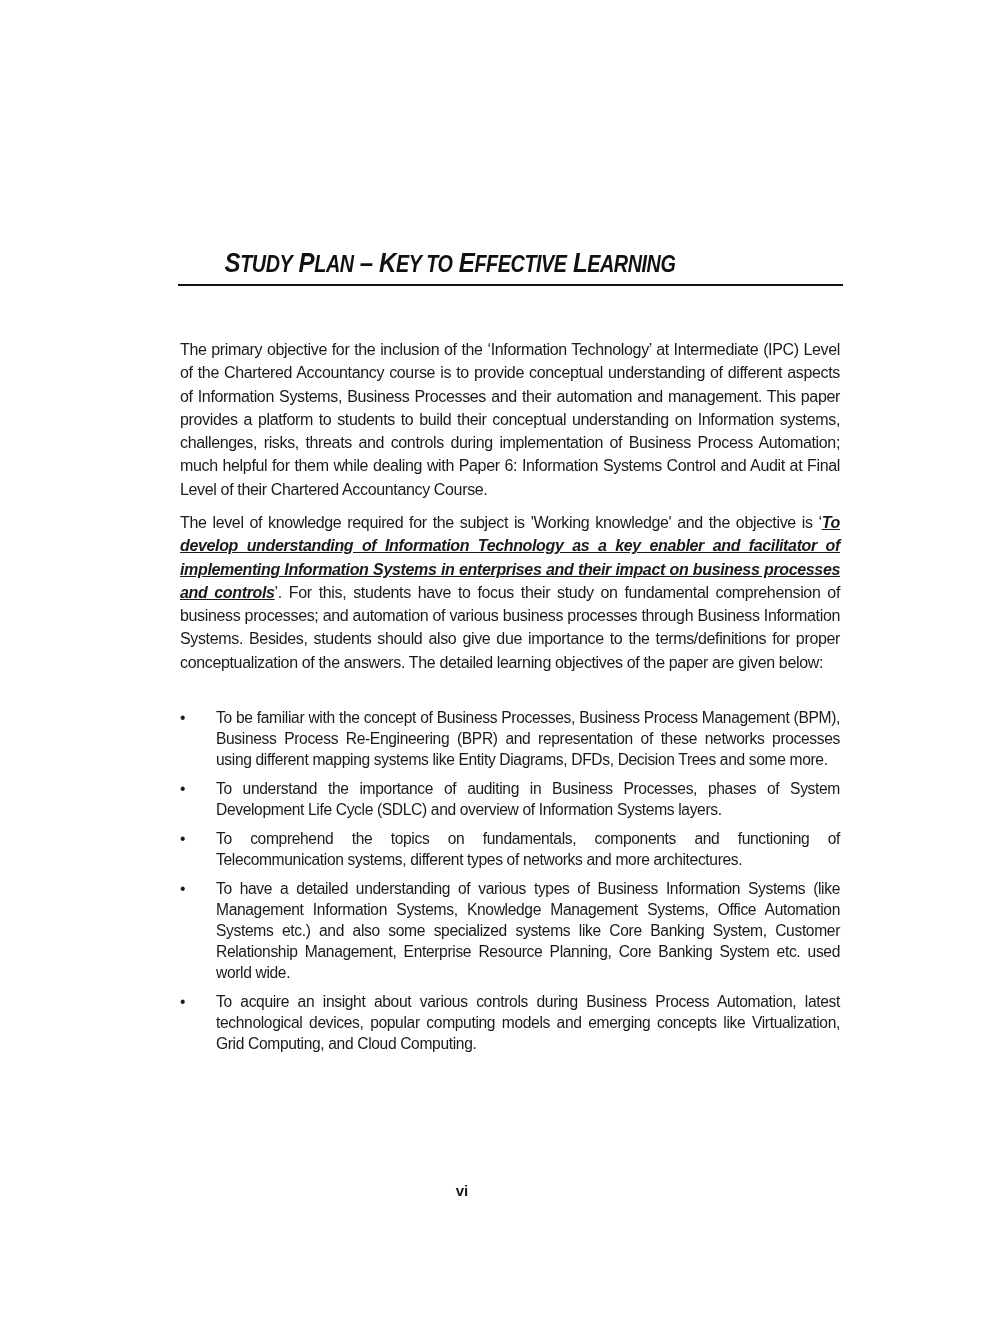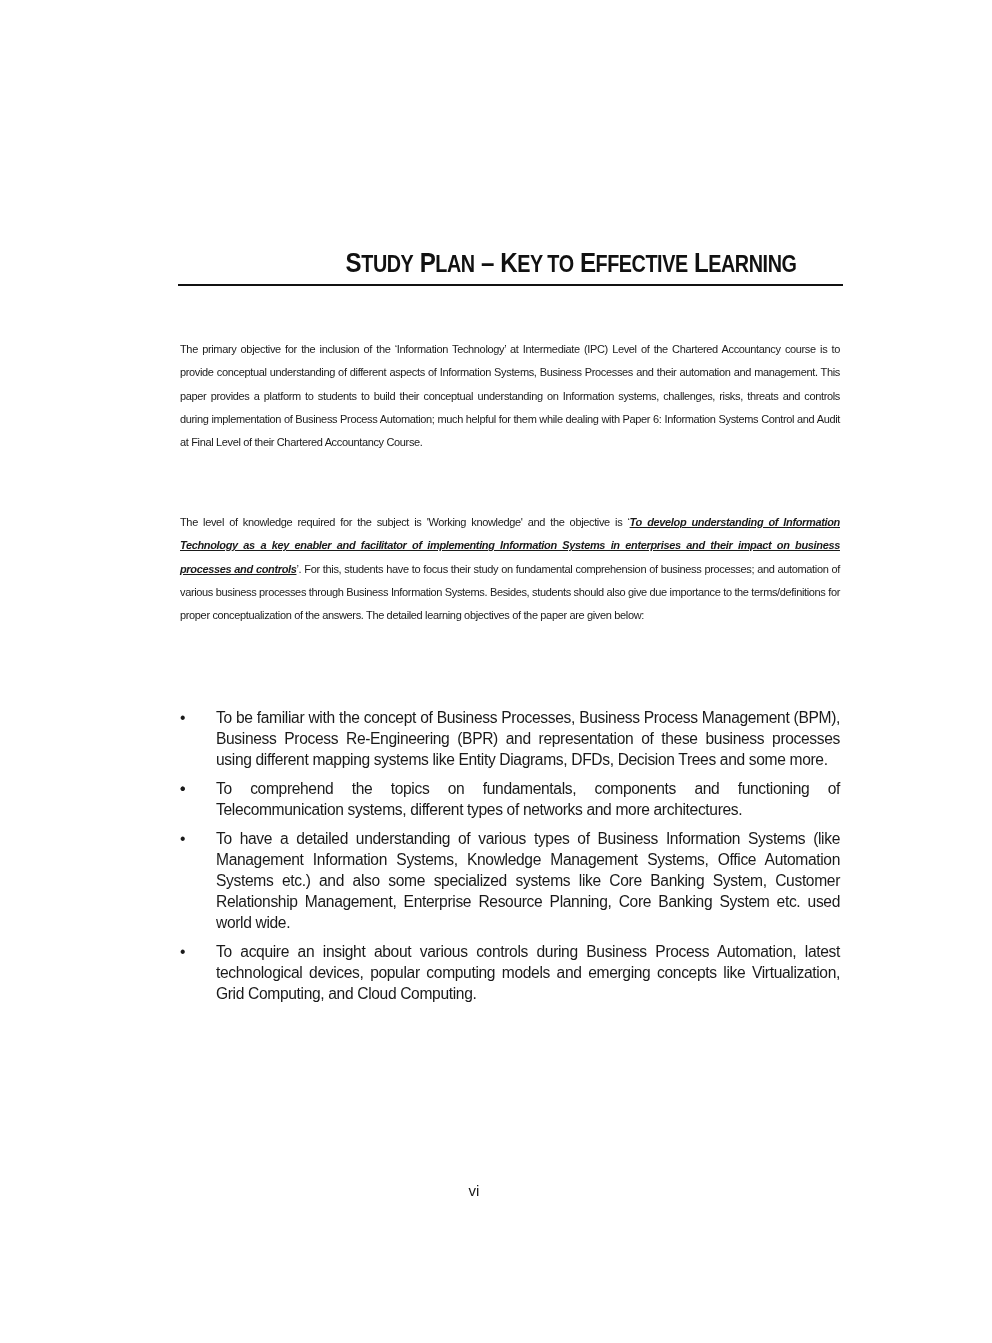--- a/index.html
+++ b/index.html
@@ -1,34 +1,34 @@
 <!DOCTYPE html>
 <html><head>
 <meta charset="utf-8">
 <style>
   html, body { margin:0; padding:0; background:#ffffff; }
   body { width:992px; height:1343px; position:relative; overflow:hidden;
          font-family:"Liberation Sans", sans-serif; color:#1a1a1a; }
   .page { position:absolute; left:0; top:0; width:992px; height:1343px; }
-  .title-wrap { position:absolute; left:178px; top:246px; width:665px; text-align:right; }
+  .title-wrap { position:absolute; left:178px; top:246px; width:665px; text-align:left;font-style:italic; }
   .title { font-family:"Liberation Sans", sans-serif; font-weight:bold; font-size:28px;
            letter-spacing:-0.5px; transform:scaleX(0.86); transform-origin:center; white-space:nowrap;
            color:#111; line-height:34px; }
   .title .sc { font-size:23px; }
   .rule { position:absolute; left:178px; top:284px; width:665px; height:2px; background:#111; }
-  .body-text { position:absolute; left:180px; width:660px; font-size:11px; line-height:23.3px;
+  .body-text { position:absolute; left:180px; width:660px; font-size:16px; line-height:23.3px;
                text-align:justify; letter-spacing:-0.35px; }
   .p1 { top:338px; }
   .p2 { top:511px; }
   .p2 b { font-style:italic; font-weight:bold;text-decoration:underline; }
   ul.objectives { position:absolute; left:180px; top:707px; width:660px; margin:0; padding:0; list-style:none;
                   font-size:15.6px; line-height:21px; letter-spacing:-0.35px; }
   ul.objectives li { position:relative; padding-left:36px; margin-bottom:8px; text-align:justify; }
   ul.objectives li .bullet { position:absolute; left:0; top:0; width:12px; }
-  .page-num { position:absolute; left:0; width:924px; top:1182px; text-align:center; font-weight:normal; font-size:15px;padding-left:12px; }
+  .page-num { position:absolute; left:0; width:924px; top:1182px; text-align:center; font-weight:bold; font-size:15px; }
 </style>
 </head>
 <body>
 
 <div class="page">
 
   <div class="title-wrap">
     <div class="title">
       <span>S</span><span class="sc">TUDY</span>
       <span>P</span><span class="sc">LAN</span>
@@ -38,21 +38,21 @@
       <span>L</span><span class="sc">EARNING</span>
     </div>
   </div>
   <div class="rule"></div>
 
   <p class="body-text p1" style="margin:0">The primary objective for the inclusion of the ‘Information Technology’ at Intermediate (IPC) Level of the Chartered Accountancy course is to provide conceptual understanding of different aspects of Information Systems, Business Processes and their automation and management. This paper provides a platform to students to build their conceptual understanding on Information systems, challenges, risks, threats and controls during implementation of Business Process Automation; much helpful for them while dealing with Paper 6: Information Systems Control and Audit at Final Level of their Chartered Accountancy Course.</p>
 
   <p class="body-text p2" style="margin:0"><span>The level of knowledge required for the subject is 'Working knowledge' and the objective is ‘</span><b>To develop understanding of Information Technology as a key enabler and facilitator of implementing Information Systems in enterprises and their impact on business processes and controls</b><span>’. For this, students have to focus their study on fundamental comprehension of business processes; and automation of various business processes through Business Information Systems. Besides, students should also give due importance to the terms/definitions for proper conceptualization of the answers. The detailed learning objectives of the paper are given below:</span></p>
 
   <ul class="objectives">
-    <li><span class="bullet">•</span><span>To be familiar with the concept of Business Processes, Business Process Management (BPM), Business Process Re-Engineering (BPR) and representation of these business processes using different mapping systems like Entity Diagrams, DFDs, Decision Trees and some more.</span></li>
-    <li><span class="bullet">•</span></li>
+    <li><span class="bullet">•</span><span>To be familiar with the concept of Business Processes, Business Process Management (BPM), Business Process Re-Engineering (BPR) and representation of these networks processes using different mapping systems like Entity Diagrams, DFDs, Decision Trees and some more.</span></li>
+    <li><span class="bullet">•</span><span>To understand the importance of auditing in Business Processes, phases of System Development Life Cycle (SDLC) and overview of Information Systems layers.</span></li>
     <li><span class="bullet">•</span><span>To comprehend the topics on fundamentals, components and functioning of Telecommunication systems, different types of networks and more architectures.</span></li>
     <li><span class="bullet">•</span><span>To have a detailed understanding of various types of Business Information Systems (like Management Information Systems, Knowledge Management Systems, Office Automation Systems etc.) and also some specialized systems like Core Banking System, Customer Relationship Management, Enterprise Resource Planning, Core Banking System etc. used world wide.</span></li>
     <li><span class="bullet">•</span><span>To acquire an insight about various controls during Business Process Automation, latest technological devices, popular computing models and emerging concepts like Virtualization, Grid Computing, and Cloud Computing.</span></li>
   </ul>
 
   <div class="page-num">vi</div>
 </div>
 
 </body></html>

